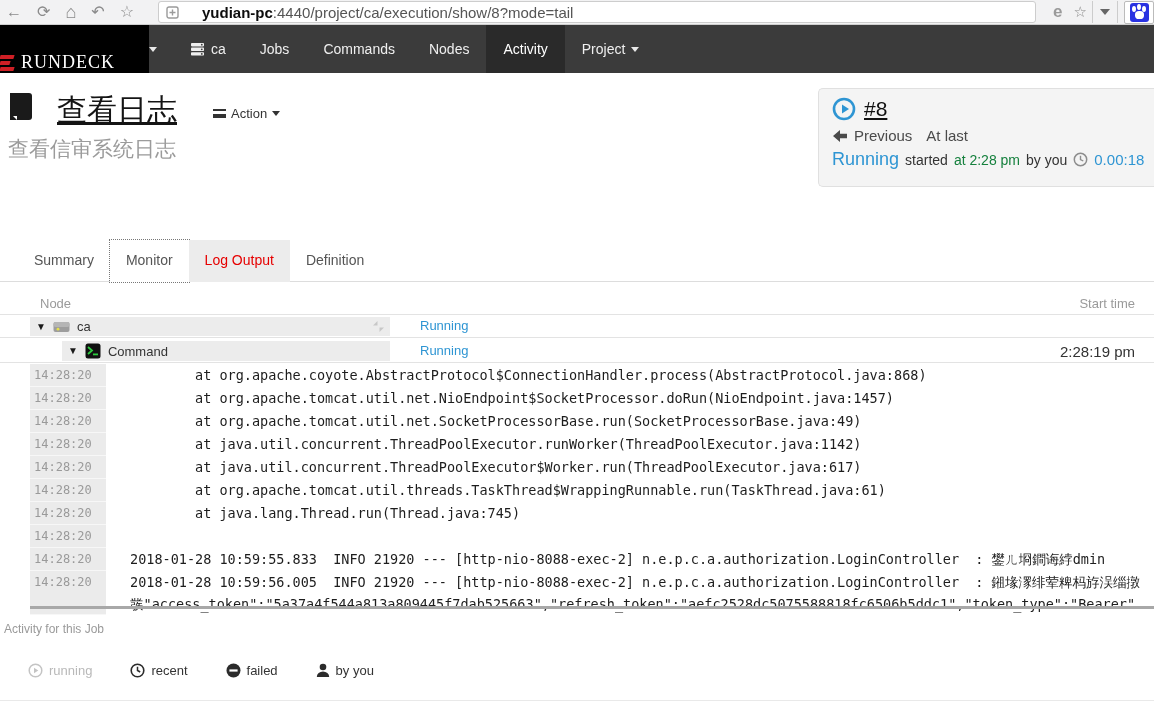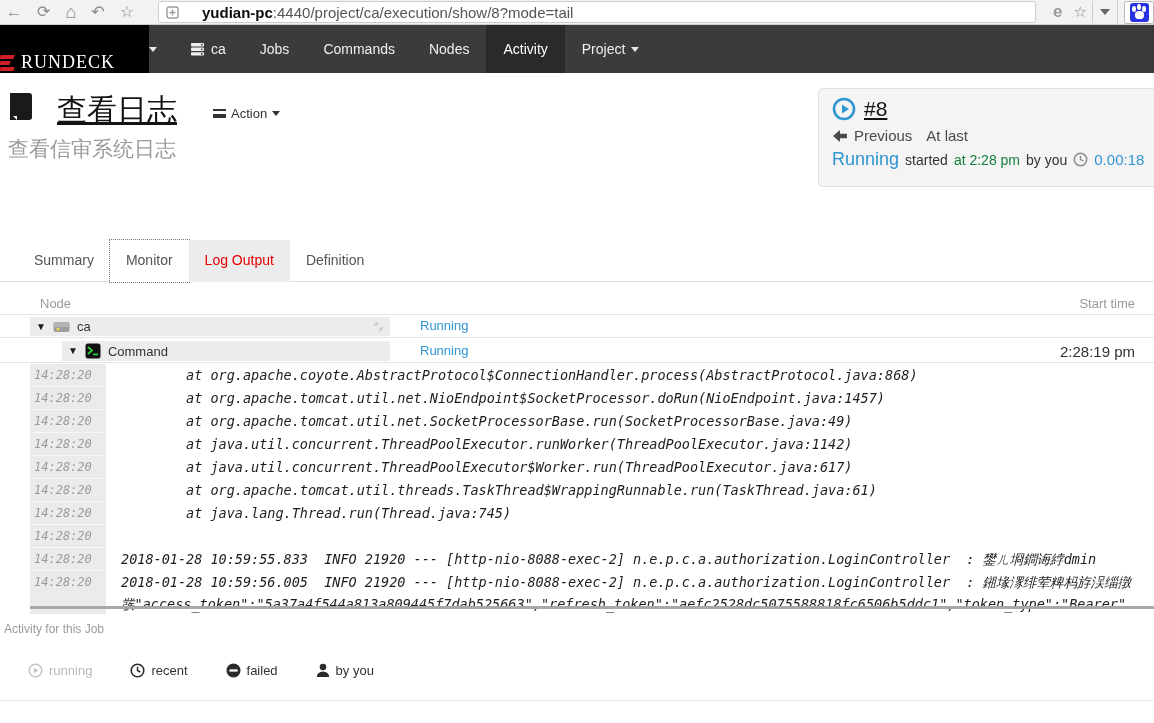--- a/index.html
+++ b/index.html
@@ -87,27 +87,27 @@
   .node-row { position:absolute; left:0; width:1154px; }
   .row-border { border-bottom:1px solid #e3e3e3; }
   .node-bar { position:absolute; background:#ececec; display:flex; align-items:center; gap:7px;
     padding:0 6px; font-size:13px; color:#333; }
   .chev { color:#1a1a1a; font-size:10px; cursor:pointer; line-height:1; }
   .run-link { position:absolute; left:420px; color:#2e95d3; font-size:13px; cursor:pointer; }
   .start-val { position:absolute; right:19px; font-size:15px; color:#333; }
   .compress-ic { margin-left:auto; opacity:.55; cursor:pointer; }
 
   
-  .log-area { position:absolute; left:30px; top:364px; width:1124px;font-style:italic; }
+  .log-area { position:absolute; left:30px; top:364px; width:1124px; }
   .log-entry { display:flex; }
   .log-gutter { width:76px; flex:0 0 76px; background:#ebebeb; border-bottom:1px solid #f7f7f7;
     font-family:"DejaVu Sans Mono", monospace; font-size:12px; color:#9a9a9a;
     padding-left:4px; line-height:22px; }
   .log-text { font-family:"DejaVu Sans Mono", monospace; font-size:13.5px; color:#1d1d1d;
-    white-space:pre; overflow:hidden; line-height:22px; min-height:22px; padding-left:15px; flex:1; }
+    white-space:pre; overflow:hidden; line-height:22px; min-height:22px; padding-left:24px; flex:1; }
   .log-bottom { position:absolute; left:30px; top:606px; width:1124px; height:3px; background:#a8a8a8; }
 
   
   .act-heading { position:absolute; left:4px; top:622px; font-size:12px; color:#9a9a9a; }
   .filters { position:absolute; left:28px; top:663px; display:flex; gap:38px; font-size:13px; }
   .filter { display:flex; align-items:center; gap:6px; cursor:pointer; color:#333; }
   .filter.muted { color:#b9b9b9; }
   .bottom-rule { position:absolute; left:0; top:700px; width:1154px; border-top:1px solid #e9e9e9; }
 
   svg { display:block; }

